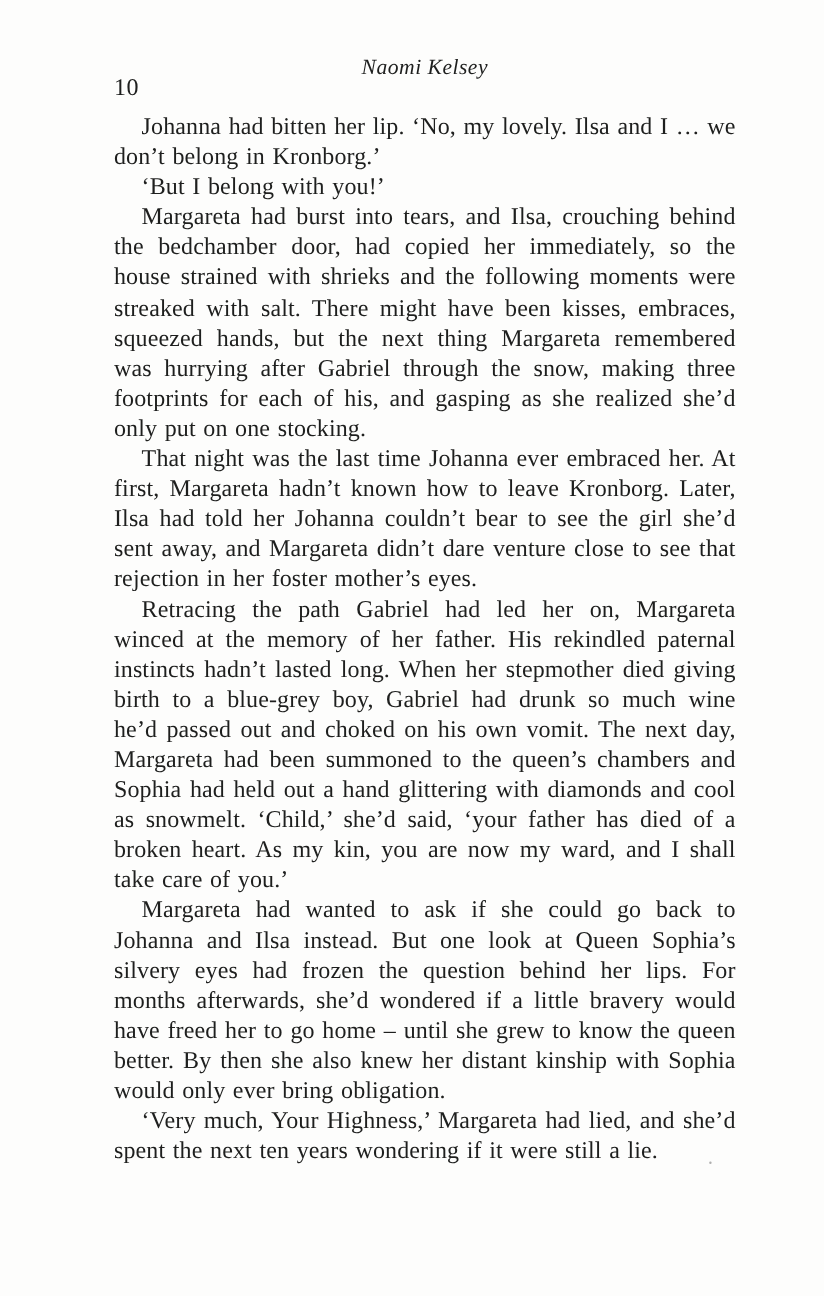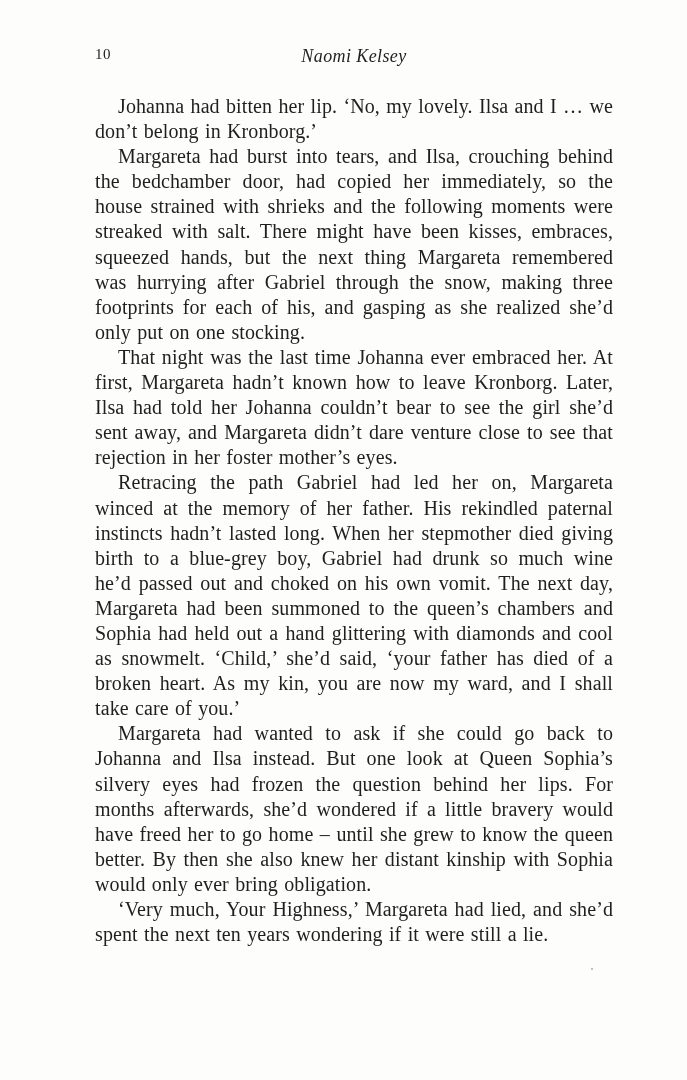--- a/index.html
+++ b/index.html
@@ -22,22 +22,22 @@
     width: 518px;
   }
   .running-head {
     position: relative;
     height: 22px;
     margin-bottom: 26px;
   }
   .folio {
     position: absolute;
     left: 0;
-    top: 0;
-    font-size: 15px;
+    top: 16px;
+    font-size: 20px;
     letter-spacing: 0.4px;
     font-style: normal;
   }
   .author {
     text-align: center;
     font-style: italic;
     font-size: 18px;
     letter-spacing: 0.4px;
   }
   .body-text p {
@@ -66,20 +66,21 @@
 
 <div class="page">
 
   <div class="running-head">
     <span class="folio">10</span>
     <div class="author">Naomi Kelsey</div>
   </div>
 
   <div class="body-text">
     <p>Johanna had bitten her lip. ‘No, my lovely. Ilsa and I … we don’t belong in Kronborg.’</p>
+    <p>‘But I belong with you!’</p>
     <p>Margareta had burst into tears, and Ilsa, crouching behind the bedchamber door, had copied her immediately, so the house strained with shrieks and the following moments were streaked with salt. There might have been kisses, embraces, squeezed hands, but the next thing Margareta remembered was hurrying after Gabriel through the snow, making three footprints for each of his, and gasping as she realized she’d only put on one stocking.</p>
     <p>That night was the last time Johanna ever embraced her. At first, Margareta hadn’t known how to leave Kronborg. Later, Ilsa had told her Johanna couldn’t bear to see the girl she’d sent away, and Margareta didn’t dare venture close to see that rejection in her foster mother’s eyes.</p>
     <p>Retracing the path Gabriel had led her on, Margareta winced at the memory of her father. His rekindled paternal instincts hadn’t lasted long. When her stepmother died giving birth to a blue-grey boy, Gabriel had drunk so much wine he’d passed out and choked on his own vomit. The next day, Margareta had been summoned to the queen’s chambers and Sophia had held out a hand glittering with diamonds and cool as snowmelt. ‘Child,’ she’d said, ‘your father has died of a broken heart. As my kin, you are now my ward, and I shall take care of you.’</p>
     <p>Margareta had wanted to ask if she could go back to Johanna and Ilsa instead. But one look at Queen Sophia’s silvery eyes had frozen the question behind her lips. For months afterwards, she’d wondered if a little bravery would have freed her to go home – until she grew to know the queen better. By then she also knew her distant kinship with Sophia would only ever bring obligation.</p>
     <p>‘Very much, Your Highness,’ Margareta had lied, and she’d spent the next ten years wondering if it were still a lie.</p>
   </div>
 
 </div>
 
 <div class="ink-speck"></div>

